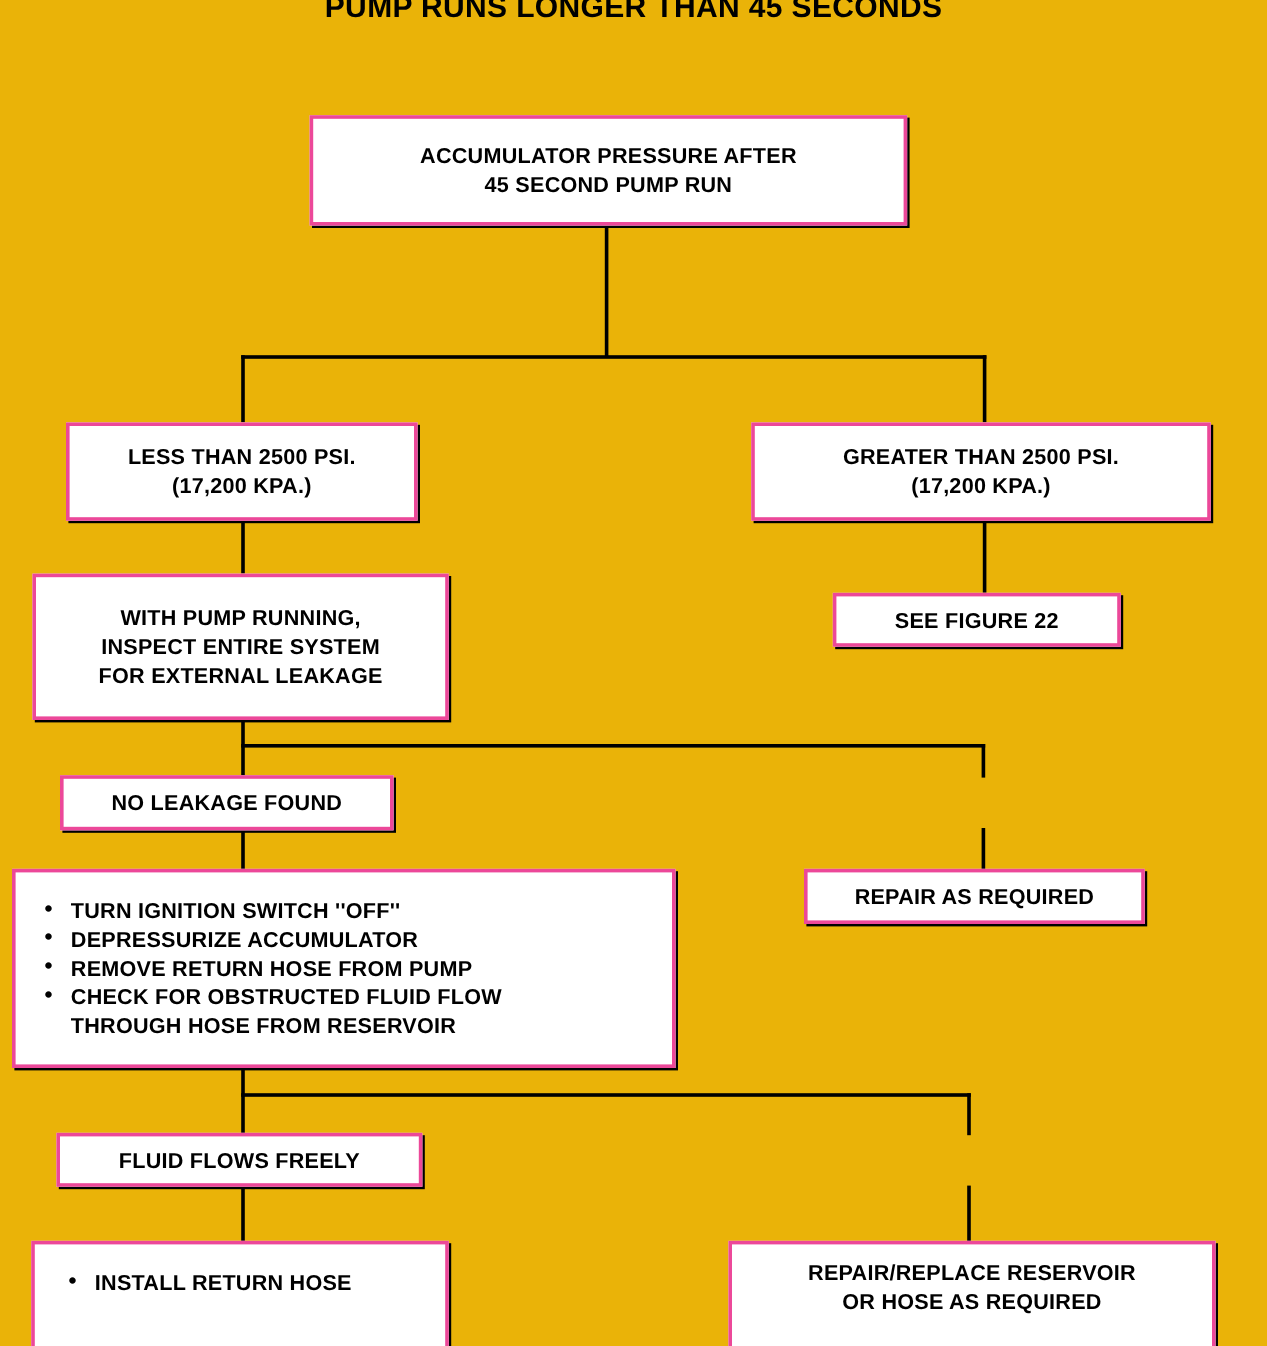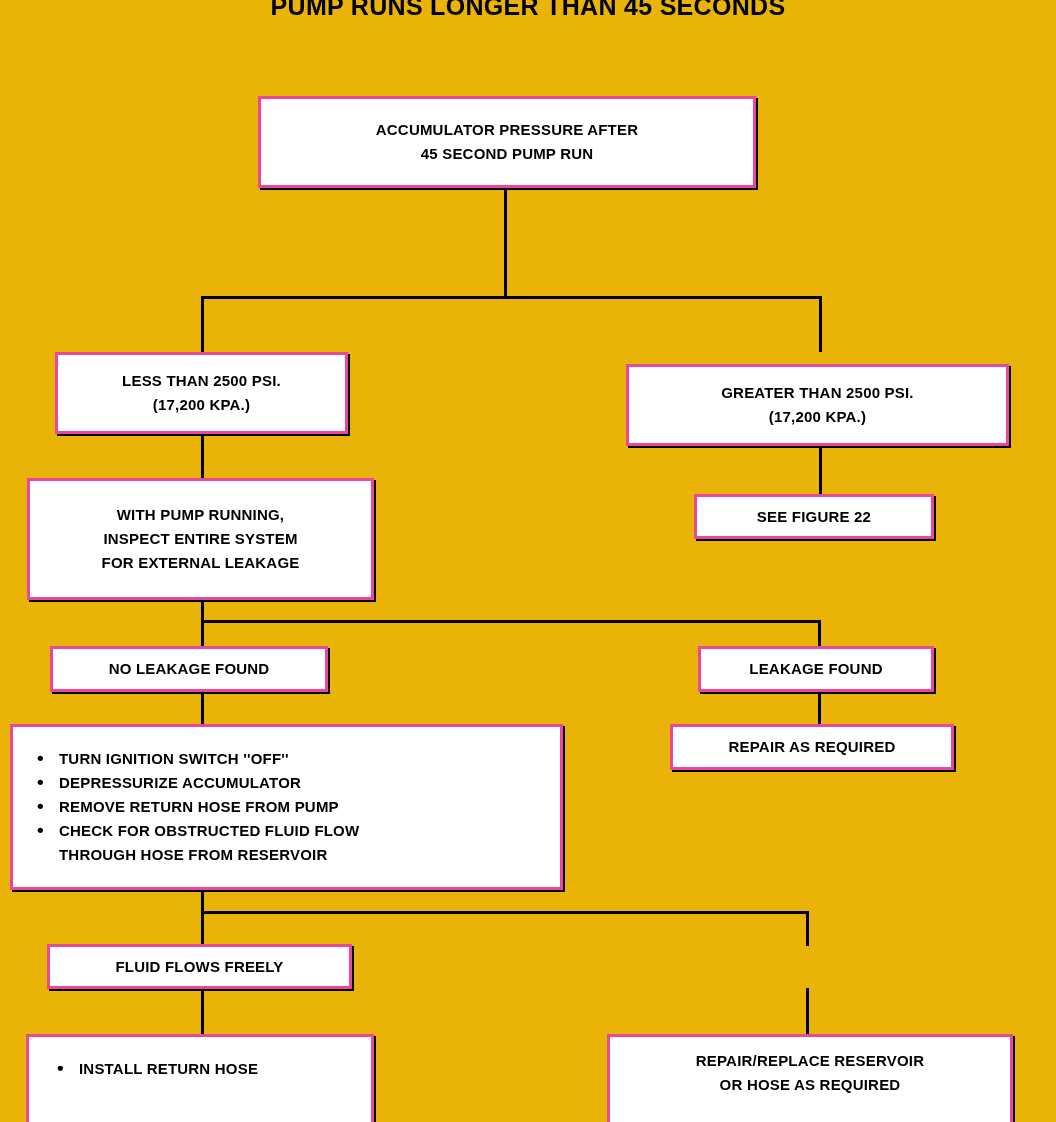--- a/index.html
+++ b/index.html
@@ -35,21 +35,21 @@
   }
 
   
   .box {
     position: absolute;
     box-sizing: border-box;
     background: #ffffff;
     border: 7px solid #ec4899;
     color: #000000;
     font-weight: bold;
-    font-size: 15px;
+    font-size: 18px;
     line-height: 24px;
     letter-spacing: 0.2px;
     display: flex;
     align-items: center;
     justify-content: center;
     text-align: center;
     z-index: 3;
   }
   .box .lines {
     display: block;
@@ -130,21 +130,21 @@
     </span>
   </div>
 
   <div class="box heavy" style="left:55px; top:352px; width:293px; height:82px;">
     <span class="lines">
       <span class="ln">LESS THAN 2500 PSI.</span>
       <span class="ln">(17,200 KPA.)</span>
     </span>
   </div>
 
-  <div class="box heavy" style="left:626px; top:364px; width:383px; height:82px;">
+  <div class="box heavy" style="left:626px; top:352px; width:383px; height:82px;">
     <span class="lines">
       <span class="ln">GREATER THAN 2500 PSI.</span>
       <span class="ln">(17,200 KPA.)</span>
     </span>
   </div>
 
   <div class="box heavy" style="left:694px; top:494px; width:240px; height:45px;">
     <span class="lines">
       <span class="ln">SEE FIGURE 22</span>
     </span>
@@ -157,25 +157,20 @@
       <span class="ln">FOR EXTERNAL LEAKAGE</span>
     </span>
   </div>
 
   <div class="box heavy" style="left:50px; top:646px; width:278px; height:46px;">
     <span class="lines">
       <span class="ln">NO LEAKAGE FOUND</span>
     </span>
   </div>
 
-  <div class="box heavy" style="left:698px; top:646px; width:236px; height:46px;">
-    <span class="lines">
-      <span class="ln">LEAKAGE FOUND</span>
-    </span>
-  </div>
 
   <div class="box heavy" style="left:670px; top:724px; width:284px; height:46px;">
     <span class="lines">
       <span class="ln">REPAIR AS REQUIRED</span>
     </span>
   </div>
 
   <div class="box heavy list" style="left:10px; top:724px; width:553px; height:166px;">
     <span class="lines">
       <span class="ln bullet">TURN IGNITION SWITCH ''OFF''</span>

